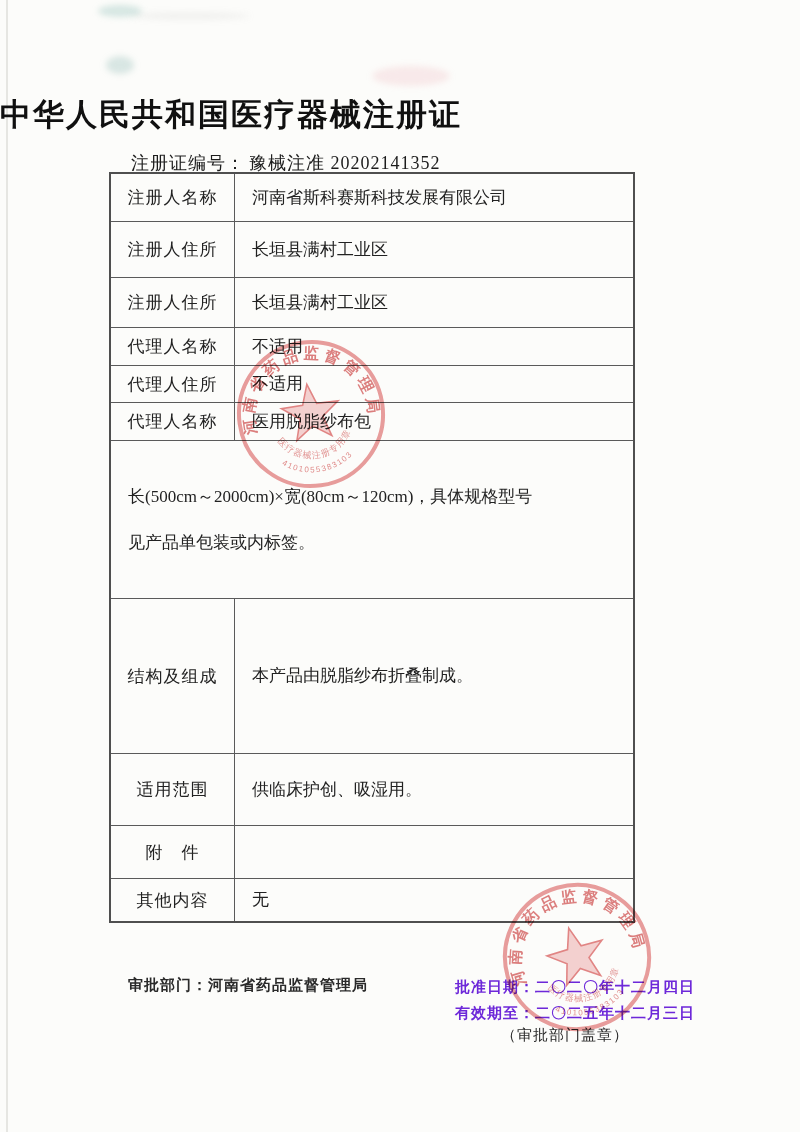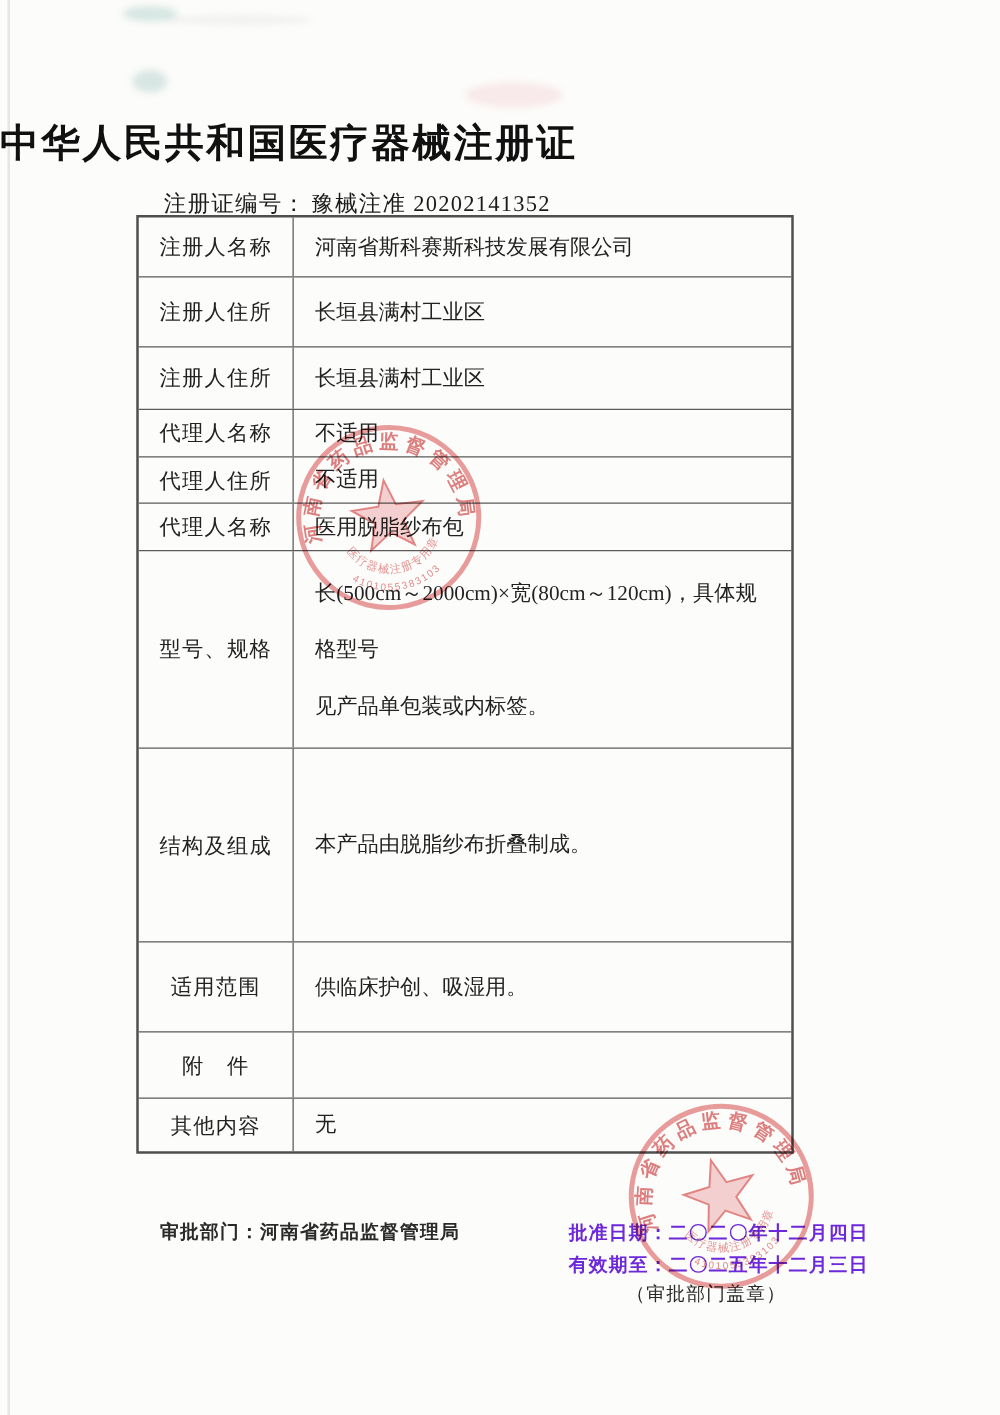--- a/index.html
+++ b/index.html
@@ -118,21 +118,20 @@
     </div>
     <div class="row" style="height:37px">
       <div class="label">代理人住所</div>
       <div class="value">不适用</div>
     </div>
     <div class="row" style="height:38px">
       <div class="label">代理人名称</div>
       <div class="value">医用脱脂纱布包</div>
     </div>
     <div class="row" style="height:158px">
-      <div class="label">型号、规格</div>
       <div class="value v-spread">长(500cm～2000cm)×宽(80cm～120cm)，具体规格型号
 见产品单包装或内标签。</div>
     </div>
     <div class="row" style="height:155px">
       <div class="label">结构及组成</div>
       <div class="value">本产品由脱脂纱布折叠制成。</div>
     </div>
     <div class="row" style="height:72px">
       <div class="label">适用范围</div>
       <div class="value">供临床护创、吸湿用。</div>

